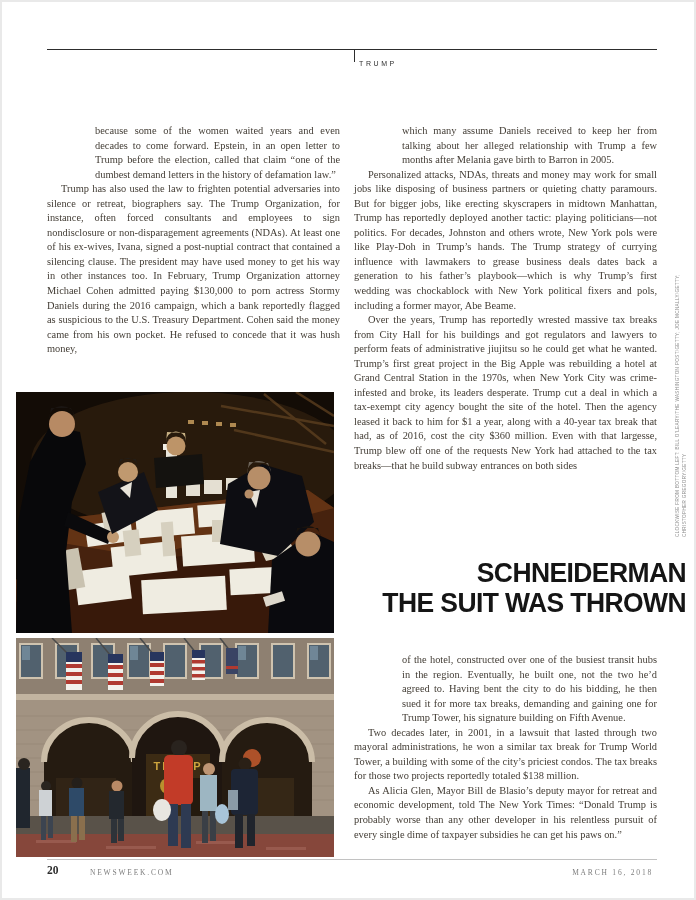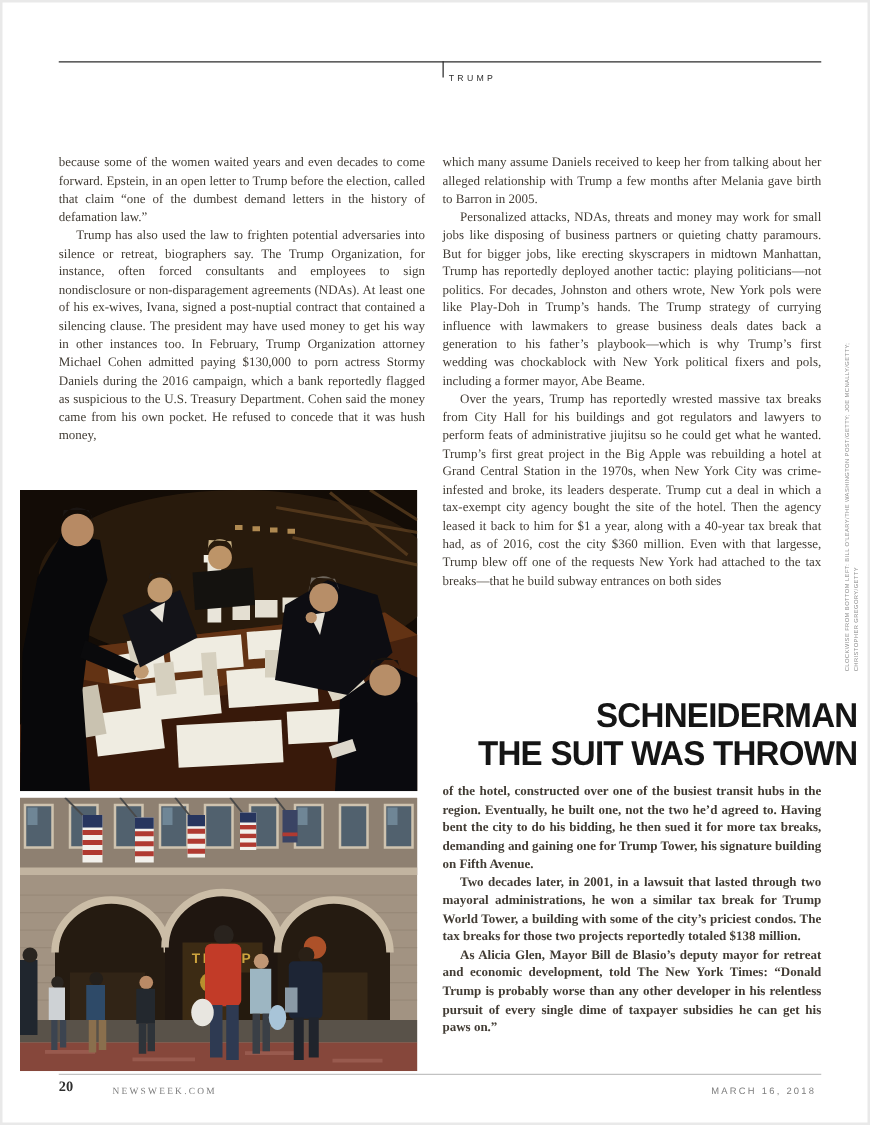--- a/index.html
+++ b/index.html
@@ -9,26 +9,26 @@
     font-family:"Liberation Serif", serif;
   }
   .rule-top  { position:absolute; left:45px; top:47px;  width:610px; height:1px; background:#2d2d2d; }
   .tick      { position:absolute; left:352px; top:47px; width:1px; height:13px; background:#2d2d2d; }
   .kicker {
     position:absolute; left:357px; top:58px;
     font-family:"Liberation Sans", sans-serif; font-size:7px; letter-spacing:2.6px; color:#2f2f2f;
   }
   .col-left        { position:absolute; left:45px;  top:122px; width:293px; }
   .col-right-top   { position:absolute; left:352px; top:122px; width:303px; }
-  .col-right-bottom{ position:absolute; left:352px; top:625px; width:303px;font-weight:bold; }
+  .col-right-bottom{ position:absolute; left:352px; top:651px; width:303px; }
   p.body {
     margin:0; font-size:10.4px; line-height:14.55px; text-align:justify;
     color:#423c34; text-indent:14px;
   }
-  p.body.first { text-indent:0; }
+  p.body.first { text-indent:0;margin-left:48px; }
   .pull-quote {
     position:absolute; left:340px; right:8px; top:557px; text-align:right;
     font-family:"Liberation Sans", sans-serif; font-weight:700;
     font-size:26.5px; line-height:28.5px; letter-spacing:-0.6px; color:#151515;
     transform:scaleY(1.04);
   }
   .photo { position:absolute; left:14px; overflow:hidden; }
   .photo1 { top:390px; width:318px; height:241px; }
   .photo2 { top:636px; width:318px; height:219px; }
   .photo svg { display:block; }
@@ -42,21 +42,21 @@
   .footer-page {
     position:absolute; left:45px; top:862px; font-size:11.5px; font-weight:700;
     color:#2e2e2e; font-family:"Liberation Serif", serif;text-align:center;
   }
   .footer-site {
     position:absolute; left:88px; top:866px; font-size:7.5px; letter-spacing:1.8px;
     color:#7d7d7d; font-family:"Liberation Serif", serif;
   }
   .footer-date {
     position:absolute; right:41px; top:866px; font-size:7.5px; letter-spacing:1.8px;
-    color:#7d7d7d; font-family:Liberation Sans, sans-serif;
+    color:#7d7d7d; font-family:Liberation Serif, serif;
   }
 </style>
 </head>
 <body>
 
 <div class="page">
 
   <div class="rule-top"></div>
   <div class="tick"></div>
   <div class="kicker">TRUMP</div>

